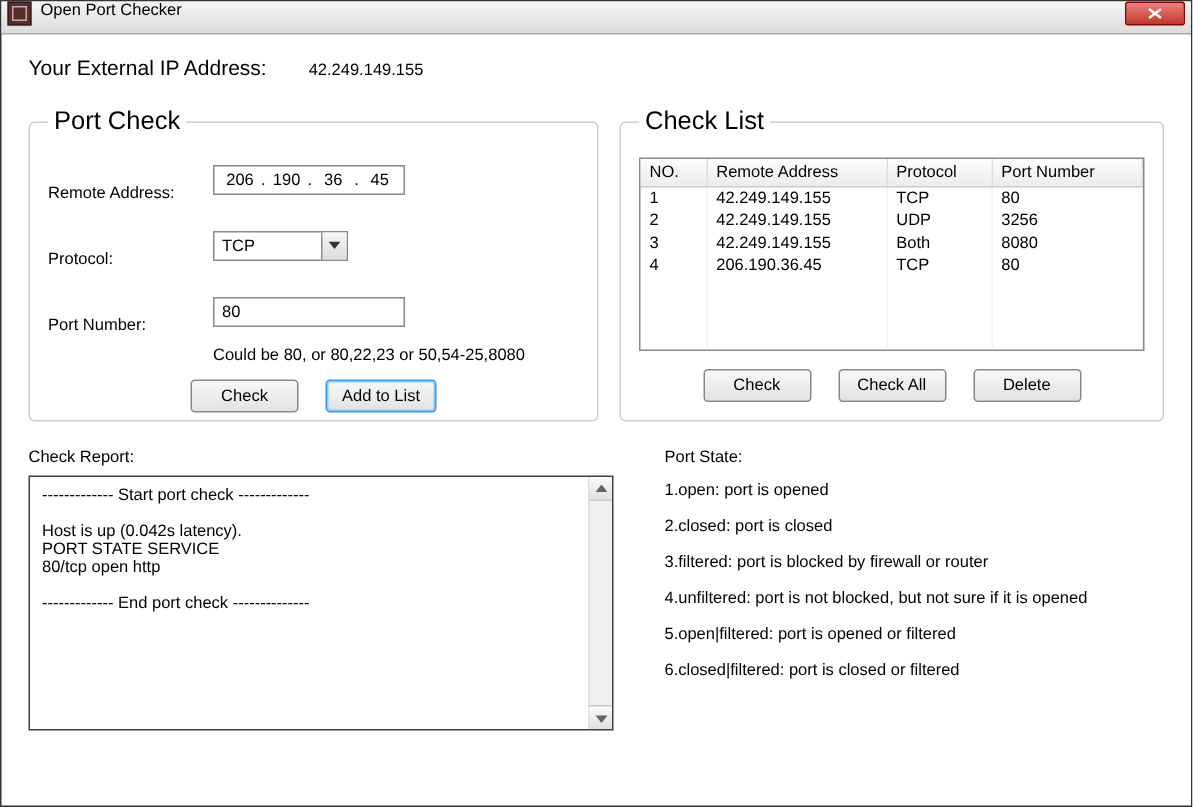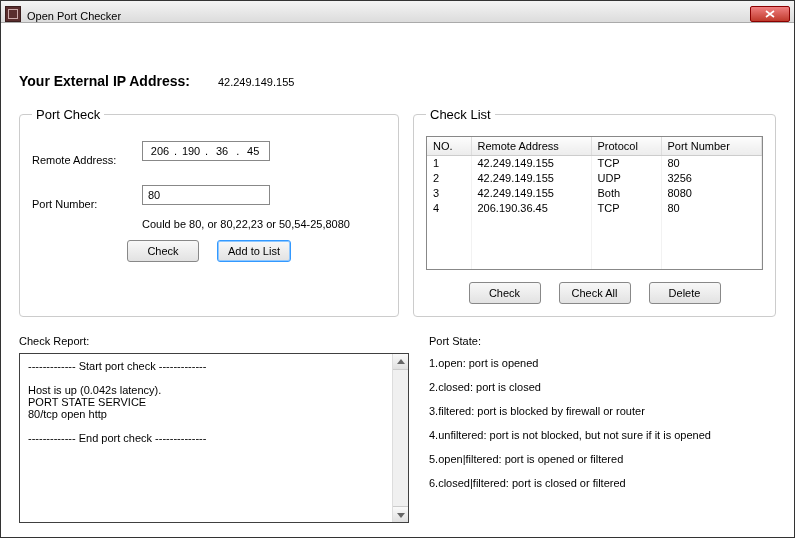--- a/index.html
+++ b/index.html
@@ -15,21 +15,21 @@
     height: 538px;
     border: 1px solid #333;
     background: #fff;
     position: relative;
   }
   .titlebar {
     height: 22px;
     background: linear-gradient(to bottom, #f4f4f4, #dcdcdc);
     border-bottom: 1px solid #aaa;
     display: flex;
-    align-items: flex-end;
+    align-items: flex-start;
     padding: 0 4px;
   }
   .titlebar-icon {
     width: 16px; height: 16px;
     background: #5a2d2d;
     border: 1px solid #3a1d1d;
     margin-right: 6px;
     position: relative;
   }
   .titlebar-icon::after {
@@ -47,30 +47,30 @@
     color: #fff;
     display: flex; align-items: center; justify-content: center;
     font-weight: bold;
     font-size: 10px;
     cursor: pointer;
   }
   .content {
     padding: 14px 18px;
   }
   .ip-row { display: flex; align-items: baseline; gap: 28px; margin-bottom: 18px; }
-  .ip-label { font-size: 14px; font-weight: bold; margin-top: 36px; }
+  .ip-label { font-size: 14px; font-weight: normal; }
   .ip-value { font-size: 11px; }
   .top-panels { display: flex; gap: 14px; }
   fieldset {
     border: 1px solid #ccc;
     border-radius: 4px;
     padding: 14px 12px 12px 12px;
     margin: 0;
   }
-  legend { padding: 0 4px; font-size: 13px; }
+  legend { padding: 0 4px; font-size: 17px; }
   .fs-portcheck { width: 380px; height: 210px; }
   .fs-checklist { flex: 1; height: 210px; }
   .form-row { display: flex; align-items: center; margin-bottom: 14px; }
   .form-label { width: 110px; margin-top: 18px; }
   .ip-input {
     display: flex; align-items: center;
     border: 1px solid #888;
     height: 20px;
     background: #fff;
     padding: 0 4px;
@@ -138,21 +138,21 @@
     padding: 2px 6px;
     height: 18px;
   }
   tbody td {
     padding: 1px 6px;
     height: 15px;
     border-right: 1px solid #f2f2f2;
   }
   tbody tr.empty td { color: transparent; }
   .cl-btn-row { display:flex; gap:18px; justify-content:center; margin-top:12px; }
-  .bottom { display:flex; gap:20px; margin-top: 18px; }
+  .bottom { display:flex; gap:34px; margin-top: 18px; }
   .report-col { width: 390px; }
   .report-label { margin-bottom: 6px; }
   .report-wrap {
     border: 1px solid #404040;
     width: 100%;
     height: 170px;
     position: relative;
     background: #fff;
     display:flex;
   }
@@ -211,20 +211,31 @@
             <input class="ip-seg" value="206" style="">
             <span class="ip-dot">.</span>
             <input class="ip-seg" value="190" style="">
             <span class="ip-dot">.</span>
             <input class="ip-seg" value="36" style="">
             <span class="ip-dot">.</span>
             <input class="ip-seg" value="45" style="">
           </div>
         </div>
 
+        <div class="form-row">
+          <div class="form-label">Protocol:</div>
+          <div class="select-wrap">
+            <div class="select-text">TCP</div>
+            <div class="select-btn">
+              <svg width="8" height="6" viewBox="0 0 8 6">
+                  <path d="M0 0 L8 0 L4 5 Z" fill="#333"></path>
+                </svg>
+            </div>
+          </div>
+        </div>
 
         <div class="form-row">
           <div class="form-label">Port Number:</div>
           <input class="text-input" value="80" style="">
         </div>
         <div class="hint">Could be 80, or 80,22,23 or 50,54-25,8080</div>
 
         <div class="btn-row">
           <button class="btn">Check</button>
           <button class="btn sel">Add to List</button>

